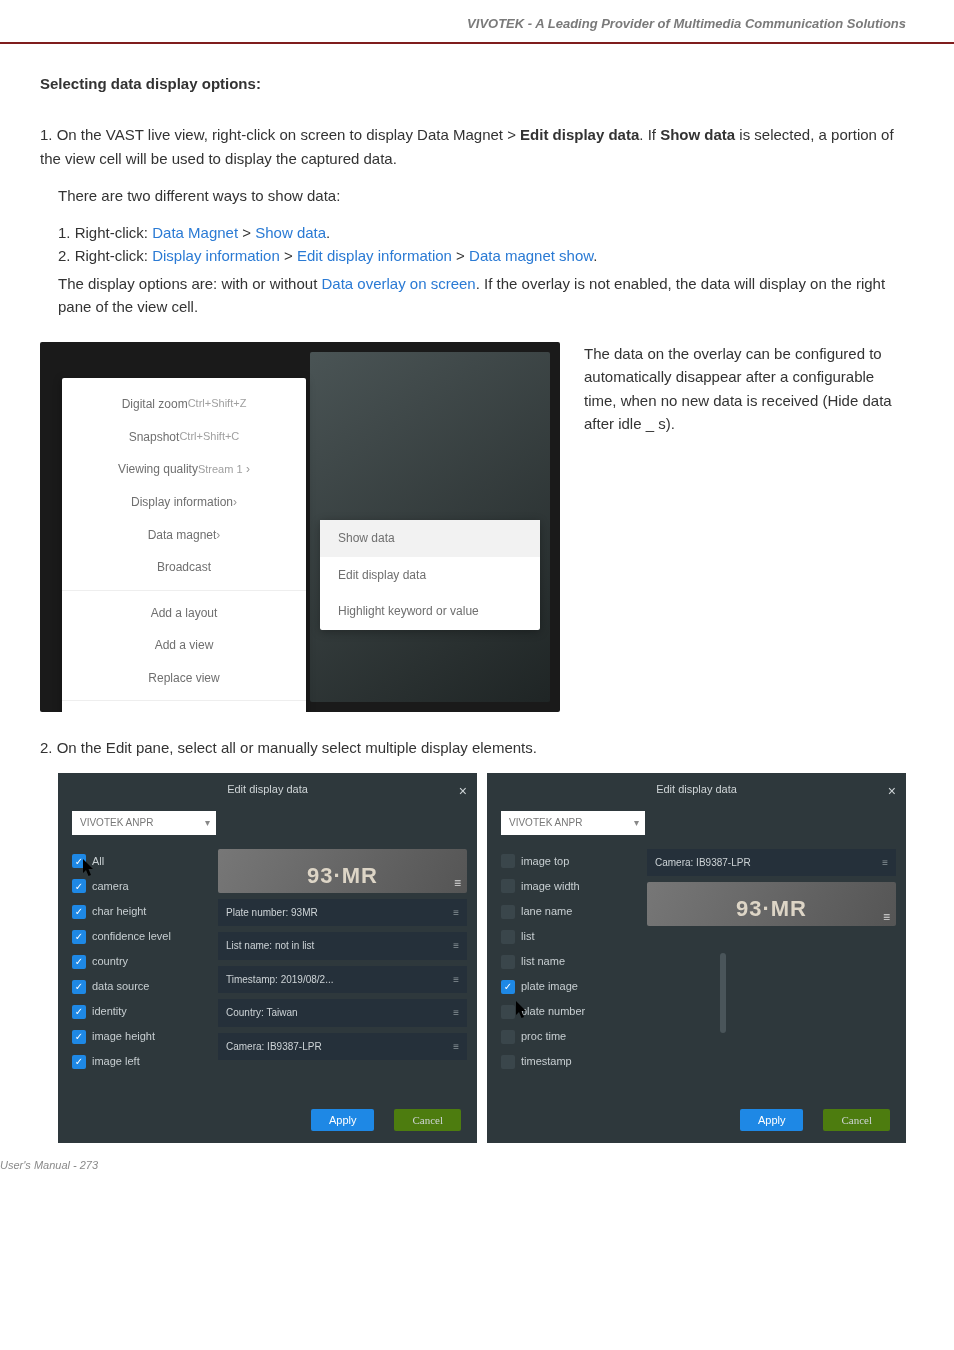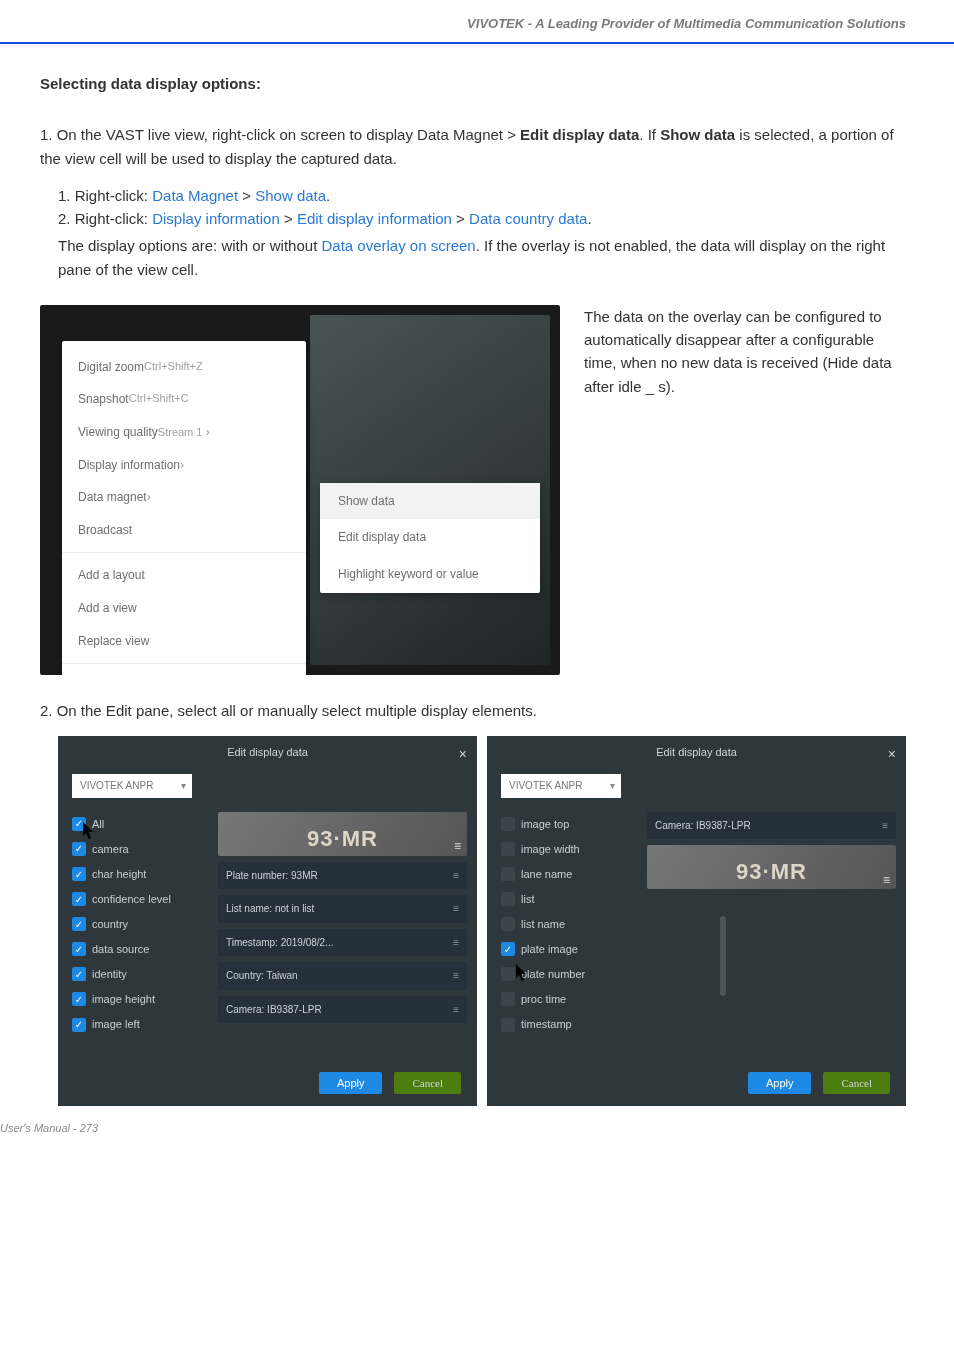--- a/index.html
+++ b/index.html
@@ -6,21 +6,21 @@
   body {
     font-family: Arial, Helvetica, sans-serif;
     background: #fff;
     width: 954px;
     margin: 0 auto;
     color: #333;
     font-size: 15px;
     line-height: 1.55;
   }
   .headerbar {
-    border-bottom: 2px solid #1d4ed8;
+    border-bottom: 2px solid #7f1d1d;
     padding: 14px 48px 8px 0;
     text-align: right;
     font-style: italic;
     font-weight: bold;
     color: #7a7a7a;
     font-size: 13px;
     margin-bottom: 28px;
   }
   .content { padding: 0 48px 0 40px; }
   .sectiontitle { font-weight: bold; font-size: 15px; margin-bottom: 28px; }
@@ -48,21 +48,21 @@
     position: absolute; left: 22px; top: 36px;
     width: 244px;
     background: #fff;
     border-radius: 2px;
     box-shadow: 0 2px 10px rgba(0,0,0,0.3);
     font-size: 12px;
     color: #6f6f6f;
     padding: 10px 0;
   }
   .ctxrow {
-    display: flex; justify-content: flex-start;
+    display: flex; justify-content: center;
     padding: 7px 16px;
     cursor: default;
   }
   .ctxrow .kbd { color: #a0a0a0; font-size: 11px; }
   .ctxrow .chev { color: #9a9a9a; }
   .ctxsep { border-top: 1px solid #eee; margin: 6px 0; }
   .submenu {
     position: absolute; left: 280px; top: 178px;
     width: 220px;
     background: #fff;
@@ -86,21 +86,21 @@
   .dlgtitlebar {
     display: flex; justify-content: center; align-items: center;
     height: 32px; position: relative;
     color: #cfd5d7;
   }
   .dlgclose { position: absolute; right: 10px; top: 8px; color: #cfd5d7; cursor: pointer; font-size: 14px; }
   .srcdd {
     display: inline-flex; align-items: center;
     background: #fff; color: #777;
     padding: 4px 8px; font-size: 10px;
-    margin: 6px 0 6px 14px; width: 120px;
+    margin: 6px 0 6px 14px; width: 144px;
     position: relative;
   }
   .srcdd .caret { position: absolute; right: 6px; color: #888; }
   .dlgbody { display: flex; gap: 6px; padding: 8px 10px 0 14px; }
   .checklist { flex: 0 0 140px; }
   .cursorimg {
     position: absolute;
     width: 14px; height: 18px;
     color: #000;
     pointer-events: none;
@@ -134,21 +134,21 @@
     background: #25303a;
     padding: 6px 8px;
     display: flex; justify-content: space-between;
     align-items: center;
     color: #cdd3d6;
     font-size: 10px;
   }
   .pvrow .handle2 { color: #8a9398; }
   .dlgfooter {
     position: absolute; right: 16px; bottom: 12px;
-    display: flex; gap: 12px;
+    display: flex; gap: 20px;
   }
   .btn {
     padding: 5px 18px; font-size: 11px; border-radius: 2px;
     cursor: pointer; border: none;
   }
   .btn.primary { background: #1e88e5; color: #fff; }
   .btn.secondary { background: #4d7c0f; color: #cfd5d7; font-family: Liberation Serif, serif; }
   .scrolltrack {
     position: absolute; right: 180px; top: 60px; bottom: 60px; width: 6px;
     background: rgba(200,200,200,0.0);
@@ -174,27 +174,28 @@
 <div class="content">
 
   <div class="sectiontitle">
     <span>Selecting data display options</span><span>:</span>
   </div>
 
   <div class="para">
     <span>1. On the VAST live view, right-click on screen to display Data Magnet &gt; </span><span class="bold">Edit display data</span><span>. If </span><span class="bold">Show data</span><span> is selected, a portion of the view cell will be used to display the captured data.</span>
   </div>
 
+  <div class="para indent">There are two different ways to show data:</div>
 
   <div class="indent">
     <span>1. Right-click: </span><span class="link">Data Magnet</span><span> &gt; </span><span class="link">Show data</span><span>.</span>
   </div>
 
   <div class="indent">
-    <span>2. Right-click: </span><span class="link">Display information</span><span> &gt; </span><span class="link">Edit display information</span><span> &gt; </span><span class="link">Data country data</span><span>.</span>
+    <span>2. Right-click: </span><span class="link">Display information</span><span> &gt; </span><span class="link">Edit display information</span><span> &gt; </span><span class="link">Data magnet show</span><span>.</span>
   </div>
 
   <div class="para indent" style="margin-top:4px">
     <span>The display options are: with or without </span><span class="link">Data overlay on screen</span><span>. If the overlay is not enabled, the data will display on the right pane of the view cell.</span>
   </div>
 
   <div class="fig1wrap">
     <div class="fig1">
       <div class="videoframe"></div>
 

